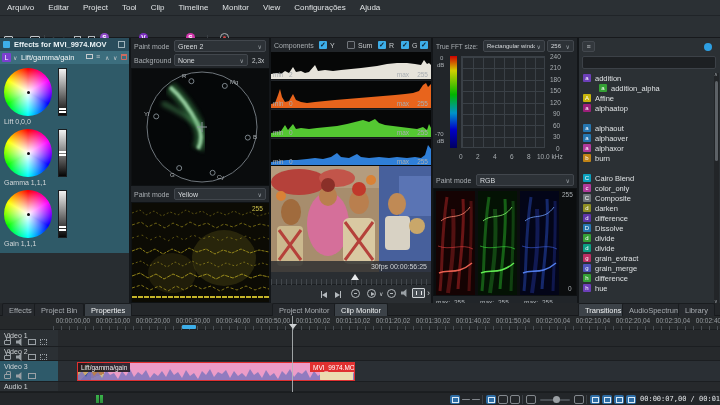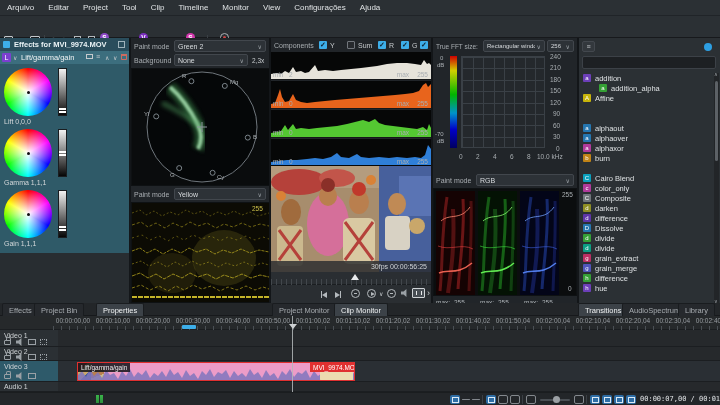--- a/index.html
+++ b/index.html
@@ -417,20 +417,24 @@
           <span class="ename">addition</span>
         </div>
       <div class="abs" style="left:16px;top:10px;width:134px;height:10px">
           <span class="eico" style="background-color: rgb(53, 160, 53);">a</span>
           <span class="ename">addition_alpha</span>
         </div>
       <div class="abs" style="left:0;top:20px;width:134px;height:10px">
           <span class="eico" style="background-color: rgb(200, 180, 10);">A</span>
           <span class="ename">Affine</span>
         </div>
+      <div class="abs" style="left:0;top:30px;width:134px;height:10px">
+          <span class="eico" style="background-color: rgb(155, 31, 121);">a</span>
+          <span class="ename">alphaatop</span>
+        </div>
       <div class="abs" style="left:0;top:50px;width:134px;height:10px">
           <span class="eico" style="background-color: rgb(37, 118, 176);">a</span>
           <span class="ename">alphaout</span>
         </div>
       <div class="abs" style="left:0;top:60px;width:134px;height:10px">
           <span class="eico" style="background-color: rgb(37, 118, 176);">a</span>
           <span class="ename">alphaover</span>
         </div>
       <div class="abs" style="left:0;top:70px;width:134px;height:10px">
           <span class="eico" style="background-color: rgb(176, 58, 155);">a</span>
@@ -492,21 +496,21 @@
     <div class="abs" style="left:135px;top:35px;width:5px;height:230px;background:#222528">
       <span class="abs dim" style="left:0;top:-2px;font-size:5px">∧</span>
       <div class="abs" style="left:1px;top:8px;width:3px;height:80px;background:#5c6166;border-radius:2px"></div>
       <span class="abs dim" style="left:0;bottom:-1px;font-size:5px">∨</span>
     </div>
   </div>
 
   <div class="abs" style="left:0;top:303px;width:720px;height:13px;background:#232629;border-bottom:1px solid #17191c"></div>
   <span class="tab" style="left:2px">Effects</span>
   <span class="tab" style="left:34px">Project Bin</span>
-  <span class="tab active" style="left:96px">Properties</span>
+  <span class="tab active" style="left:84px">Properties</span>
   <span class="tab" style="left:272px">Project Monitor</span>
   <span class="tab active" style="left:334px">Clip Monitor</span>
   <span class="tab active" style="left:578px">Transitions</span>
   <span class="tab" style="left:622px">AudioSpectrum</span>
   <span class="tab" style="left:678px">Library</span>
 
   <div class="abs" style="left:0;top:316px;width:720px;height:14px;background:#26292b;border-bottom:1px solid #1b1e21">
     <div class="abs" style="left:53px;top:10px;width:667px;height:4px;background:repeating-linear-gradient(to right,#4a4f54 0 1px,transparent 1px 8px)"></div>
   </div>
   <span class="ruler-lbl" style="left:53px">00:00:00,00</span>

